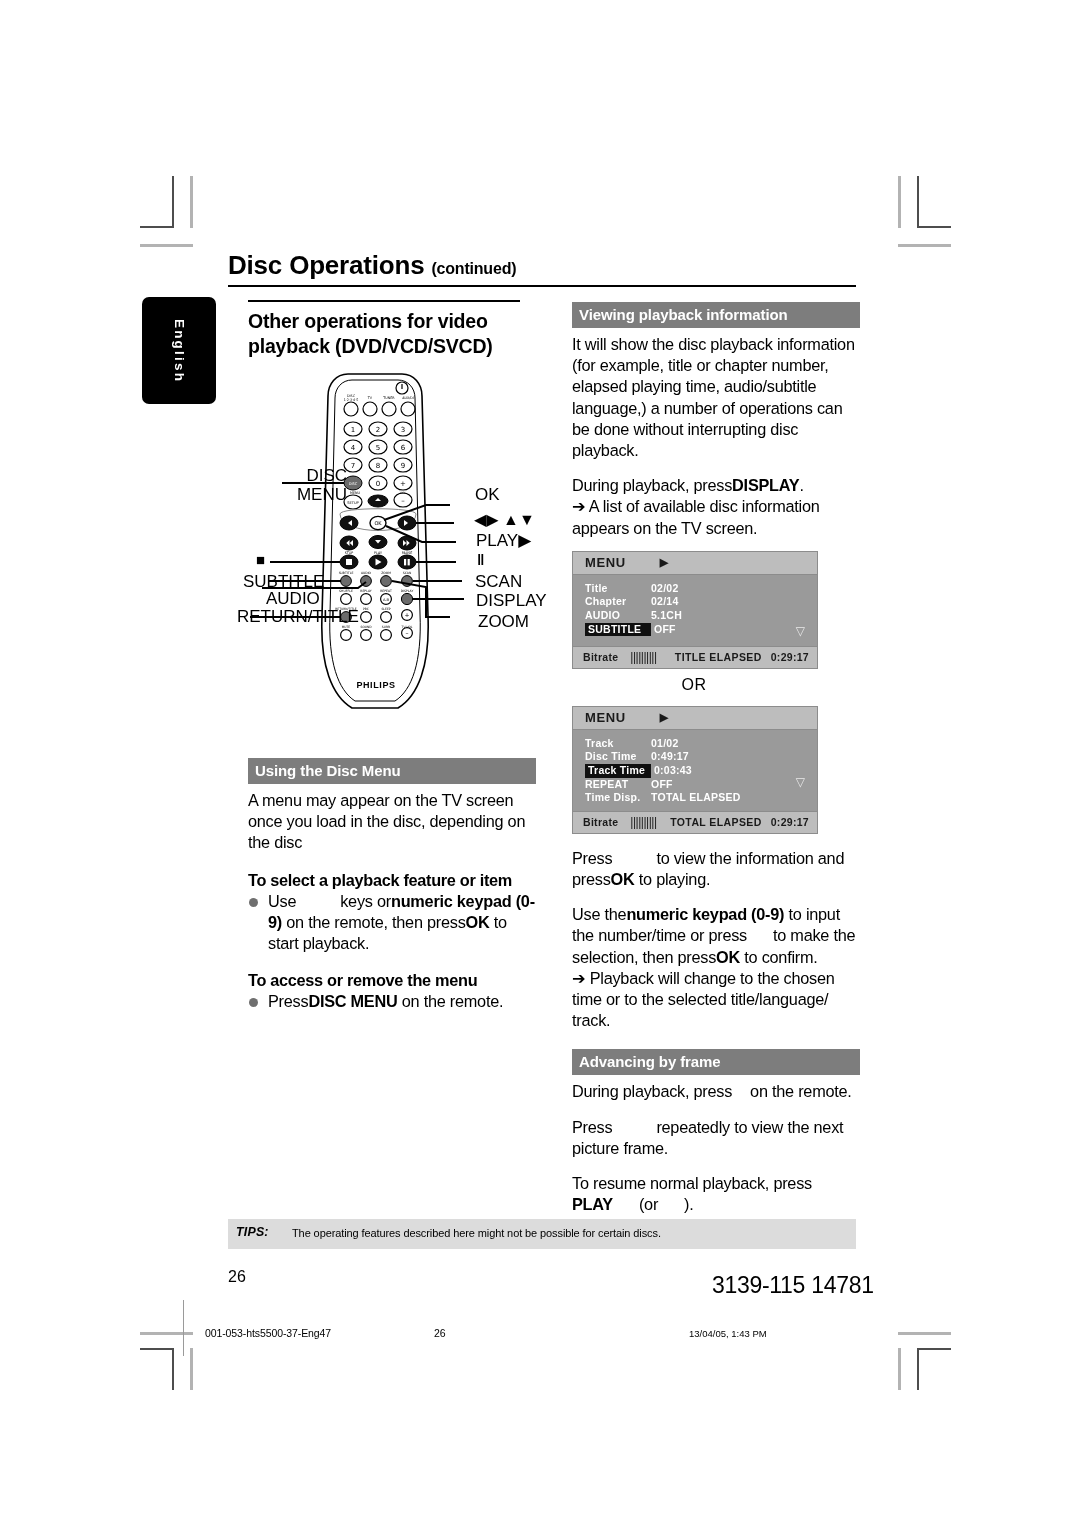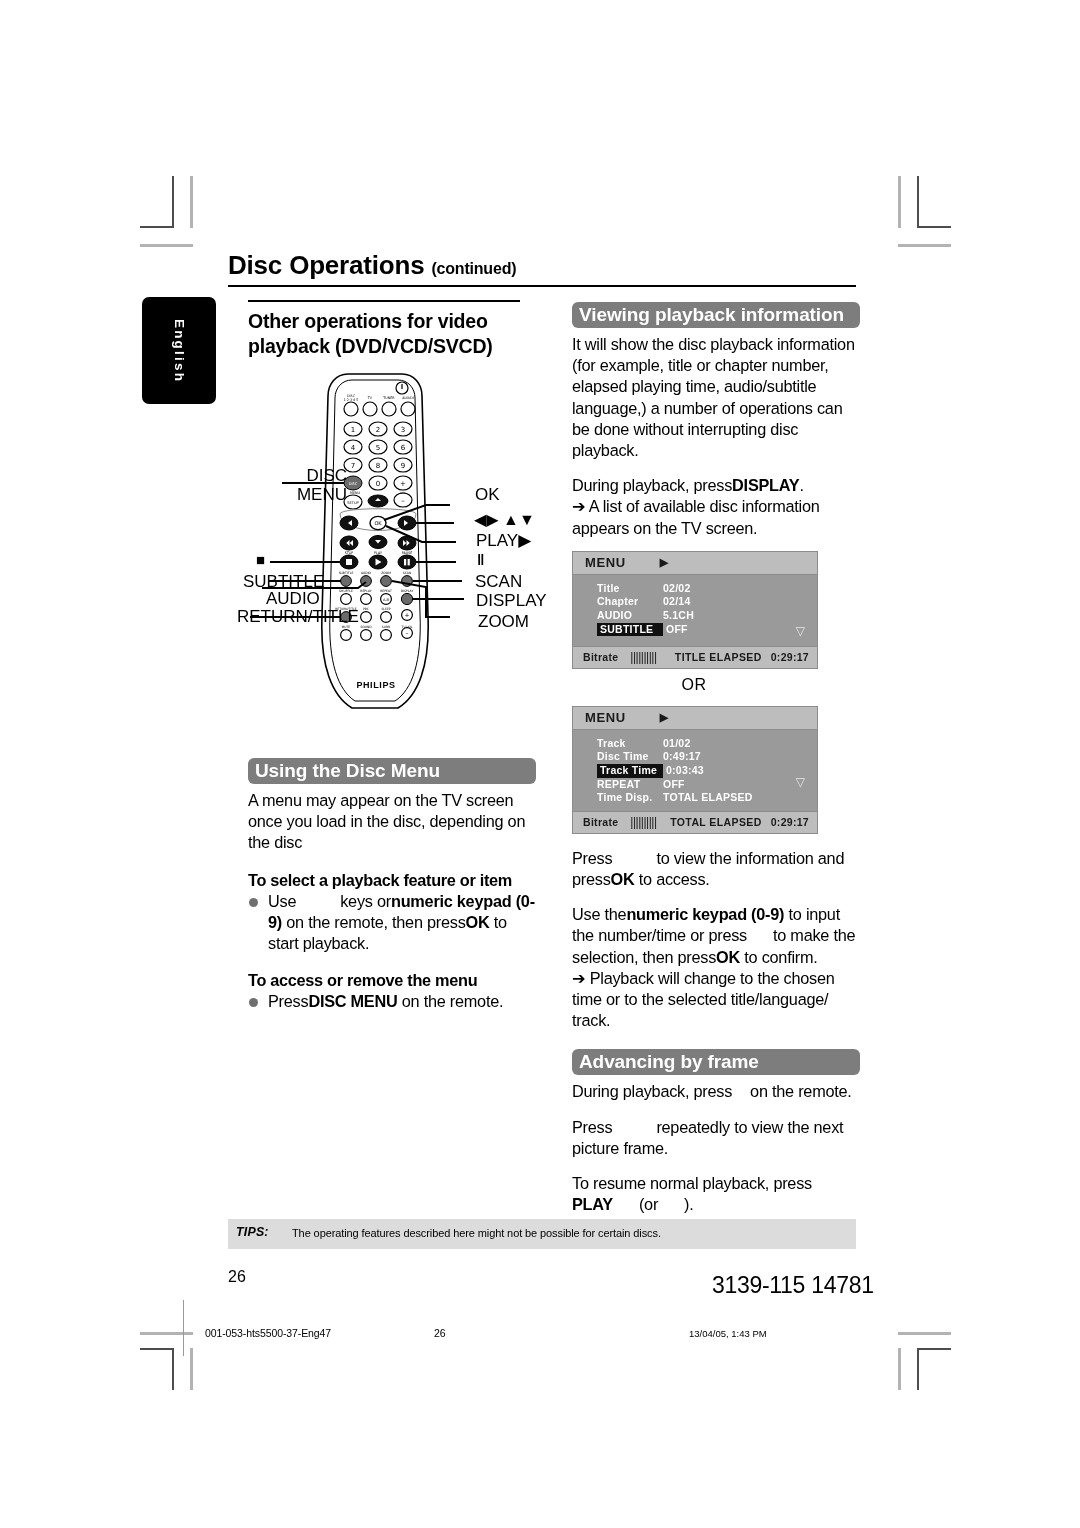--- a/index.html
+++ b/index.html
@@ -25,41 +25,41 @@
             color:#fff;font-size:13.5px;font-weight:bold;letter-spacing:2.2px;white-space:nowrap;}
 
   
   .col{position:absolute;width:288px;}
   #col-left{left:248px;top:300px;}
   #col-right{left:572px;top:302px;}
 
   .h2{font-size:19.5px;font-weight:bold;line-height:25px;letter-spacing:-0.2px;}
   .h2-rule{width:272px;height:1.6px;background:#000;margin-bottom:7px;}
 
-  .secbar{background:#7d7d7d;color:#fff;font-size:19px;font-weight:bold;
-          padding:3px 7px 4px 7px;letter-spacing:-0.1px;line-height:19px;border-radius:6px;}
+  .secbar{background:#7d7d7d;color:#fff;font-size:15px;font-weight:bold;
+          padding:3px 7px 4px 7px;letter-spacing:-0.1px;line-height:19px;}
 
   p.body{font-size:16.3px;line-height:21.2px;margin:6px 0 0 0;letter-spacing:-0.25px;}
   p.tight{margin-top:14px;}
   .b{font-weight:bold;}
   .gap{display:inline-block;width:44px;}
   .gap-sm{display:inline-block;width:26px;}
   .gap-xs{display:inline-block;width:18px;}
 
   .subhead{font-size:16.3px;font-weight:bold;margin-top:17px;letter-spacing:-0.3px;}
   .bullet-row{position:relative;padding-left:20px;}
   .bullet{position:absolute;left:1px;top:7px;width:9px;height:9px;border-radius:50%;background:#6f6f6f;}
 
   
   .osd{width:244px;border:1px solid #8c8c8c;background:#9a9a9a;margin-top:12px;}
   .osd-top{background:#bdbdbd;border-bottom:1px solid #8c8c8c;padding:3px 0 4px 12px;
            color:#1a1a1a;font-size:13px;font-weight:bold;letter-spacing:0.6px;
            display:flex;align-items:center;gap:34px;}
   .osd-top .tri{font-size:11px;}
-  .osd-body{padding:7px 0 6px 12px;position:relative;min-height:58px;margin-left:12px;}
+  .osd-body{padding:7px 0 6px 12px;position:relative;min-height:58px;}
   .osd-row{display:flex;font-size:10.5px;font-weight:bold;color:#fff;line-height:13.6px;
            letter-spacing:0.25px;}
   .osd-row .k{width:66px;}
   .osd-row.hl .k{background:#101010;color:#fff;padding:0 3px;width:60px;margin-right:3px;}
   .osd-dn{position:absolute;right:12px;bottom:8px;color:#e8e8e8;font-size:12px;}
   .osd-bot{background:#bdbdbd;border-top:1px solid #8c8c8c;padding:3px 8px 4px 10px;
            color:#1a1a1a;font-size:10.5px;font-weight:bold;letter-spacing:0.3px;
            display:flex;align-items:center;}
   .osd-bot .bars{margin-left:12px;letter-spacing:-0.5px;font-size:12px;font-weight:normal;}
   .osd-bot .right{margin-left:auto;letter-spacing:0.4px;}
@@ -403,21 +403,21 @@
       <div class="osd-bot">
         <span>Bitrate</span>
         <span class="bars">||||||||||</span>
         <span class="right">TOTAL ELAPSED</span>
         <span class="time">0:29:17</span>
       </div>
     </div>
 
     <p class="body tight">
       <span>Press</span><span class="gap"></span><span>to view the information and press</span><span class="b">OK</span>
-      <span>to access.</span>
+      <span>to playing.</span>
     </p>
 
     <p class="body tight">
       <span>Use the</span><span class="b">numeric keypad (0-9)</span>
       <span>to input the number/time or press</span><span class="gap-sm"></span><span>to make the selection, then press</span><span class="b">OK</span>
       <span>to confirm.</span>
     </p>
     <p class="body" style="margin-top:0;">➔ Playback will change to the chosen time or to the selected title/language/ track.</p>
 
     <div class="secbar" style="margin-top:18px;">Advancing by frame</div>

